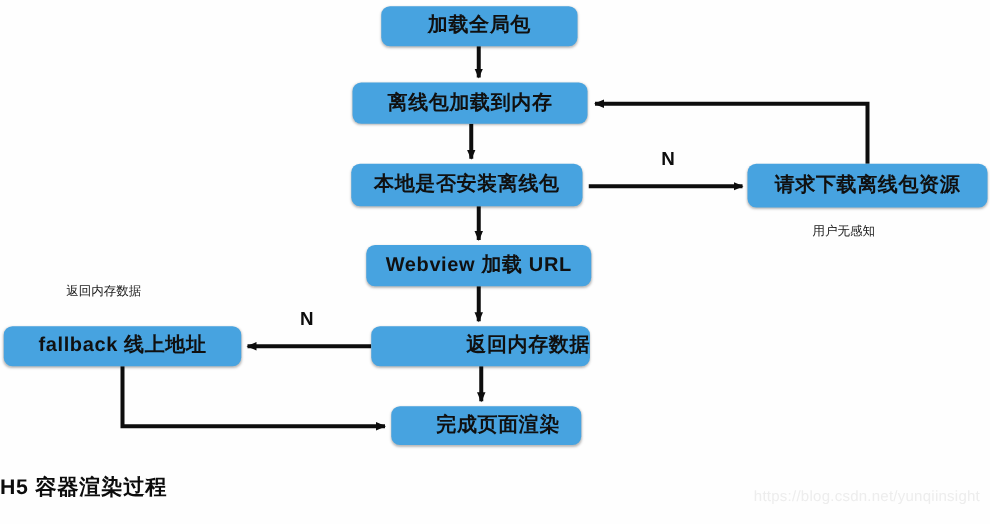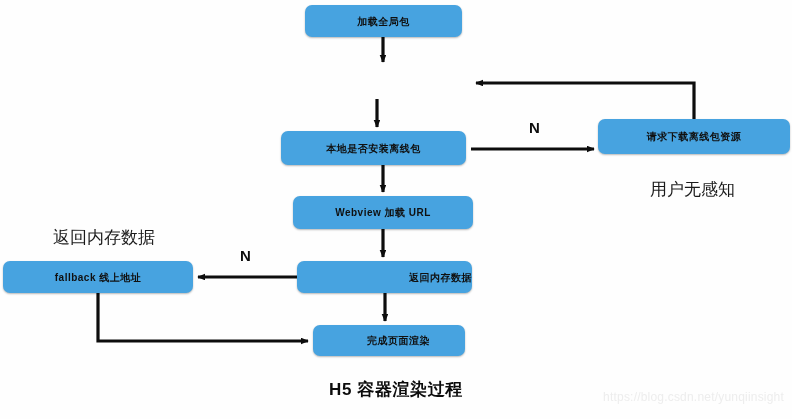--- a/index.html
+++ b/index.html
@@ -14,51 +14,50 @@
     background: #fefefe;
     font-family: "Liberation Sans", "DejaVu Sans", sans-serif;
     overflow: hidden;
   }
   .node {
     position: absolute;
     box-sizing: border-box;
     background: #47a3e0;
     border-radius: 7px;
     color: #101010;
-    font-size: 10px;
+    font-size: 16px;
     font-weight: 700;
     display: flex;
     align-items: center;
     justify-content: center;
     letter-spacing: 0.5px;
     box-shadow: 0 1px 2px rgba(0,0,0,0.28);
     text-align: center;
     line-height: 1.1;
   }
   .node span { display: block; }
   .side-label {
     position: absolute;
-    font-size: 17px;
+    font-size: 10px;
     font-weight: 400;
     color: #1a1a1a;
     white-space: nowrap;
   }
   .edge-label {
     position: absolute;
     font-size: 15px;
     font-weight: 700;
     color: #0d0d0d;
     white-space: nowrap;
   }
   #title {
     position: absolute;
     left: 0;
     right: 0;
     top: 378px;
-    text-align: center;
     font-size: 17px;
     font-weight: 700;
     color: #0c0c0c;
     letter-spacing: 0.6px;
   }
   #watermark {
     position: absolute;
     right: 8px;
     top: 390px;
     font-size: 12px;
@@ -105,38 +104,41 @@
       <line x1="297" y1="277" x2="198" y2="277" marker-end="url(#ah)"></line>
 
       <path d="M 98 293 L 98 341 L 308 341" marker-end="url(#ah)"></path>
     </g>
   </svg>
 
   <div class="node" style="left:305px; top:5px; width:157px; height:32px;">
     <span>加载全局包</span>
   </div>
 
+  <div class="node" style="left:282px; top:66px; width:188px; height:33px;">
+    <span>离线包加载到内存</span>
+  </div>
 
   <div class="node" style="left:281px; top:131px; width:185px; height:34px;">
     <span>本地是否安装离线包</span>
   </div>
 
   <div class="node" style="left:293px; top:196px; width:180px; height:33px;">
     <span>Webview 加载 URL</span>
   </div>
 
   <div class="node" style="left:297px; top:261px; width:175px; height:32px;justify-content:flex-end;">
     <span>返回内存数据</span>
   </div>
 
   <div class="node" style="left:313px; top:325px; width:152px; height:31px;padding-left:19px;">
     <span>完成页面渲染</span>
   </div>
 
-  <div class="node" style="left:598px; top:119px; width:192px; height:35px;">
+  <div class="node" style="left:598px; top:131px; width:192px; height:35px;">
     <span>请求下载离线包资源</span>
   </div>
 
   <div class="node" style="left:3px; top:261px; width:190px; height:32px;text-align:right;">
     <span>fallback 线上地址</span>
   </div>
 
   <div class="edge-label" style="left:529px; top:119px;">N</div>
 
   <div class="edge-label" style="left:240px; top:247px;">N</div>

